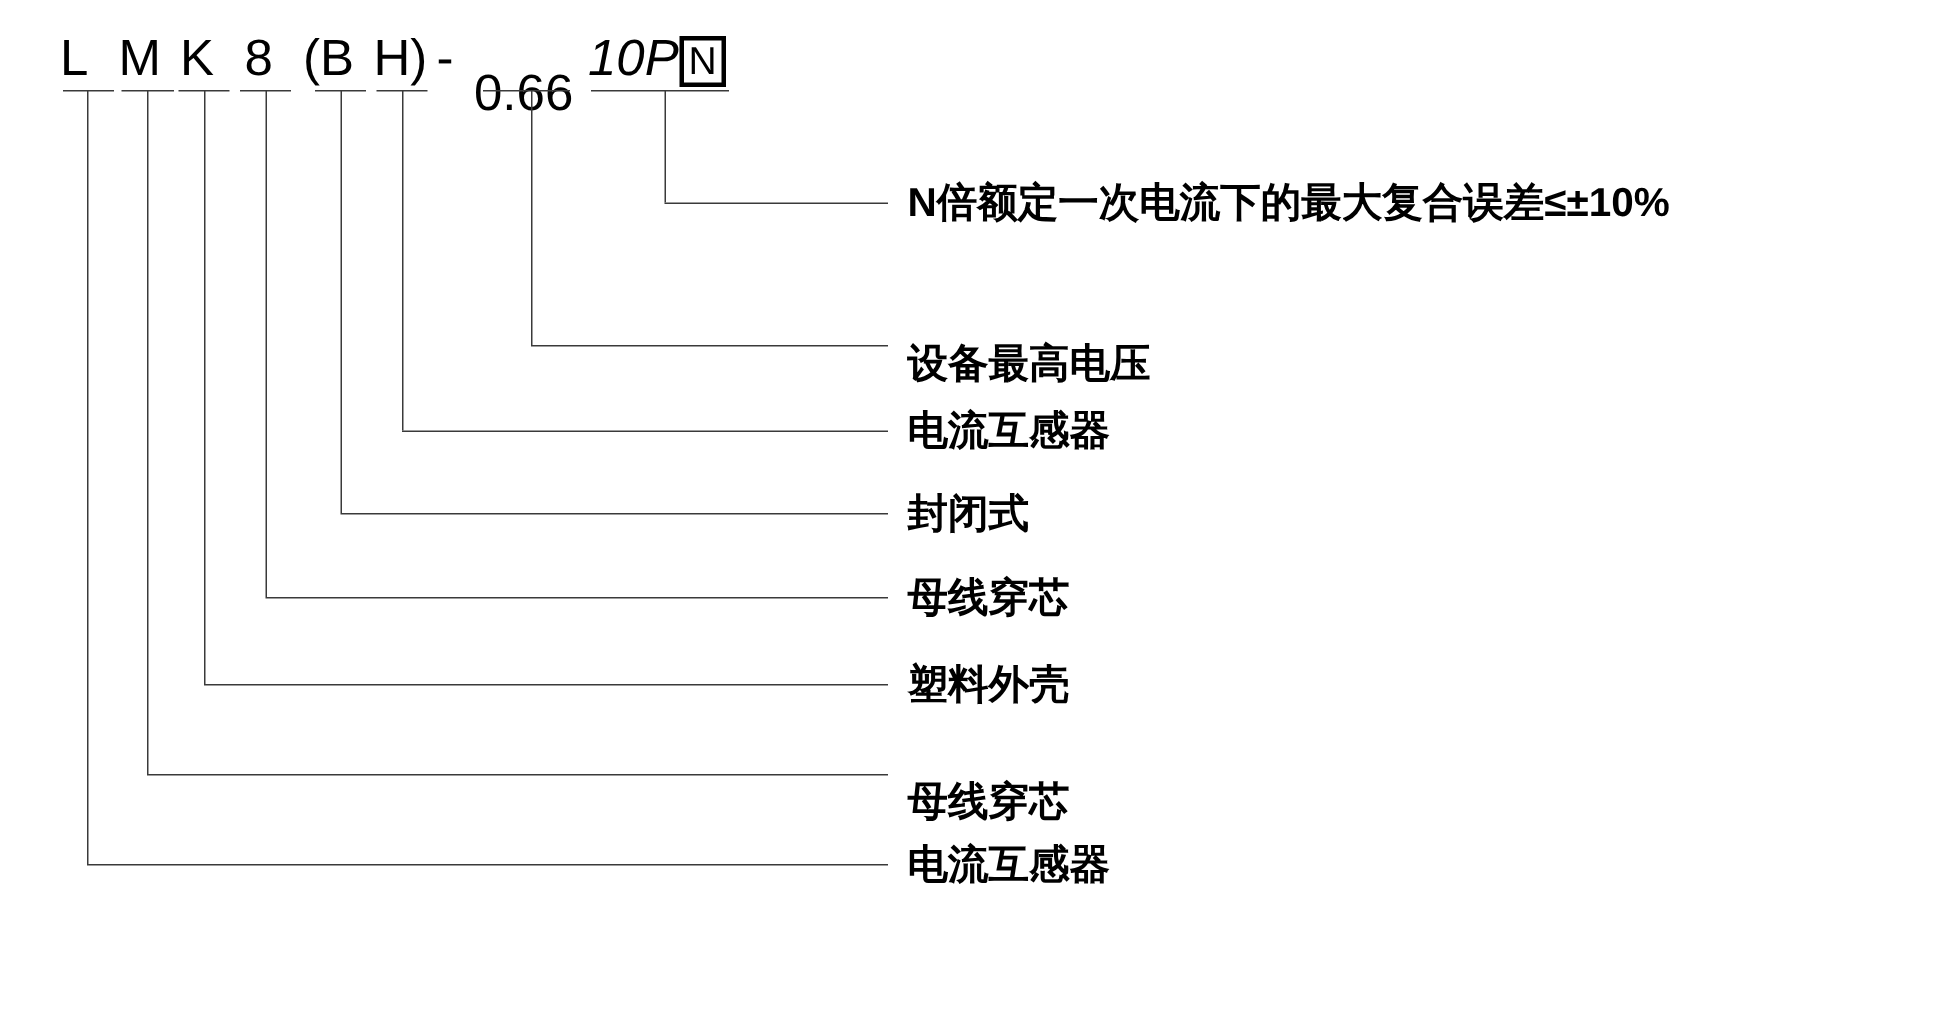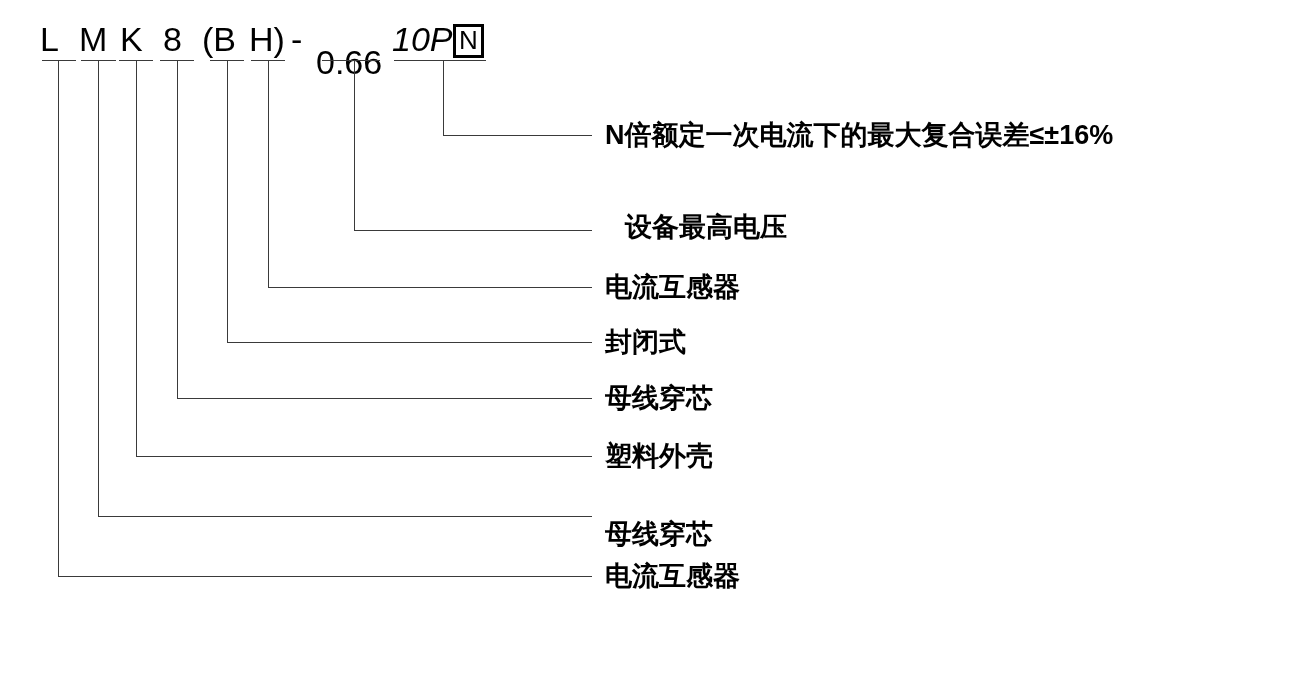--- a/index.html
+++ b/index.html
@@ -100,22 +100,22 @@
       <div class="vline" style="left: 177px; top: 60px; height: 338px;"></div>
       <div class="hline" style="left: 177px; top: 398px; width: 415px;"></div>
       <div class="vline" style="left: 136px; top: 60px; height: 396px;"></div>
       <div class="hline" style="left: 136px; top: 456px; width: 456px;"></div>
       <div class="vline" style="left: 98px; top: 60px; height: 456px;"></div>
       <div class="hline" style="left: 98px; top: 516px; width: 494px;"></div>
       <div class="vline" style="left: 58px; top: 60px; height: 516px;"></div>
       <div class="hline" style="left: 58px; top: 576px; width: 534px;"></div>
     </div>
   <div id="layer-labels">
-      <div class="label" style="left: 605px; top: 122px;">N倍额定一次电流下的最大复合误差≤±16%</div>
-      <div class="label" style="left: 605px; top: 214px; margin-left: 20px;">设备最高电压</div>
+      <div class="label" style="left: 605px; top: 122px;">N倍额定一次电流下的最大复合误差≤±10%</div>
+      <div class="label" style="left: 605px; top: 229px;">设备最高电压</div>
       <div class="label" style="left: 605px; top: 274px;">电流互感器</div>
       <div class="label" style="left: 605px; top: 329px; text-align: center;">封闭式</div>
       <div class="label" style="left: 605px; top: 385px;">母线穿芯</div>
       <div class="label" style="left: 605px; top: 443px; text-align: right;">塑料外壳</div>
       <div class="label" style="left: 605px; top: 521px;">母线穿芯</div>
       <div class="label" style="left: 605px; top: 563px;">电流互感器</div>
     </div>
 </div>
 
 </body></html>

